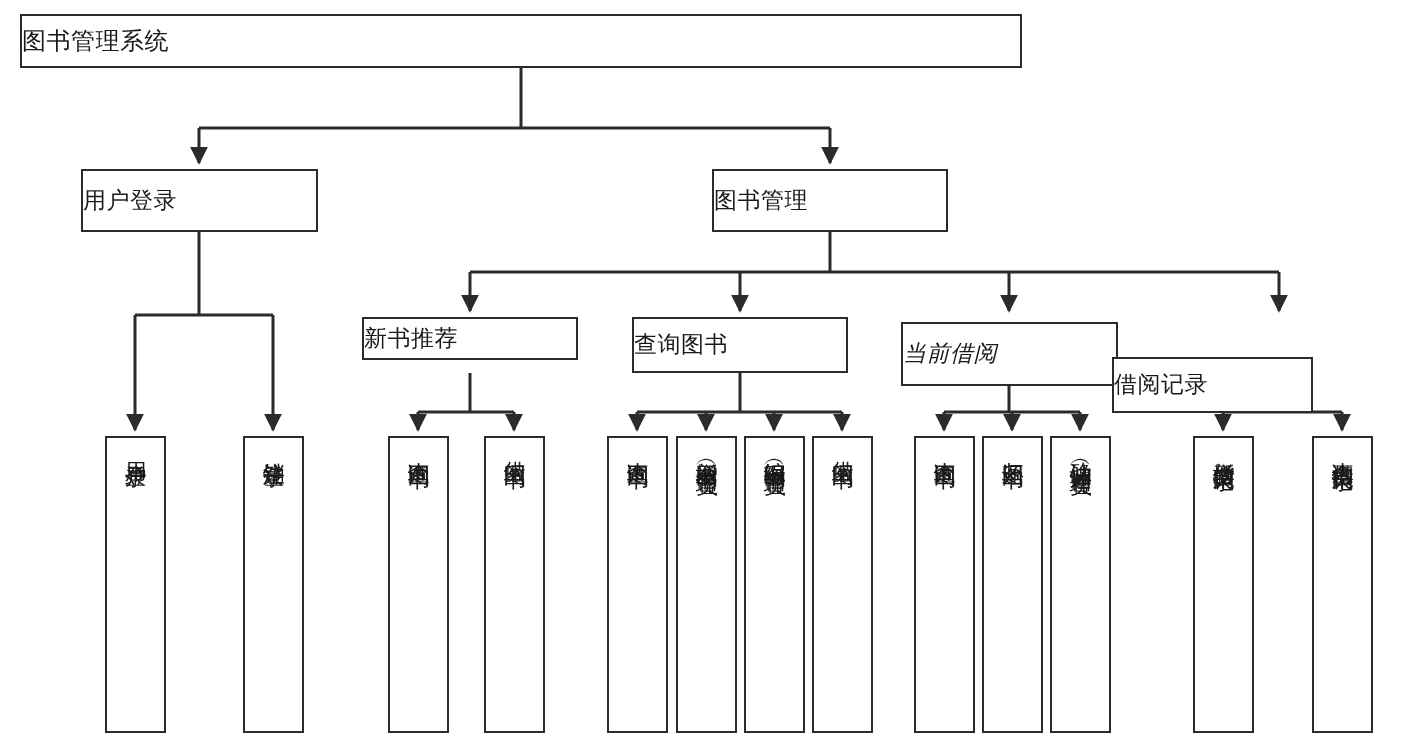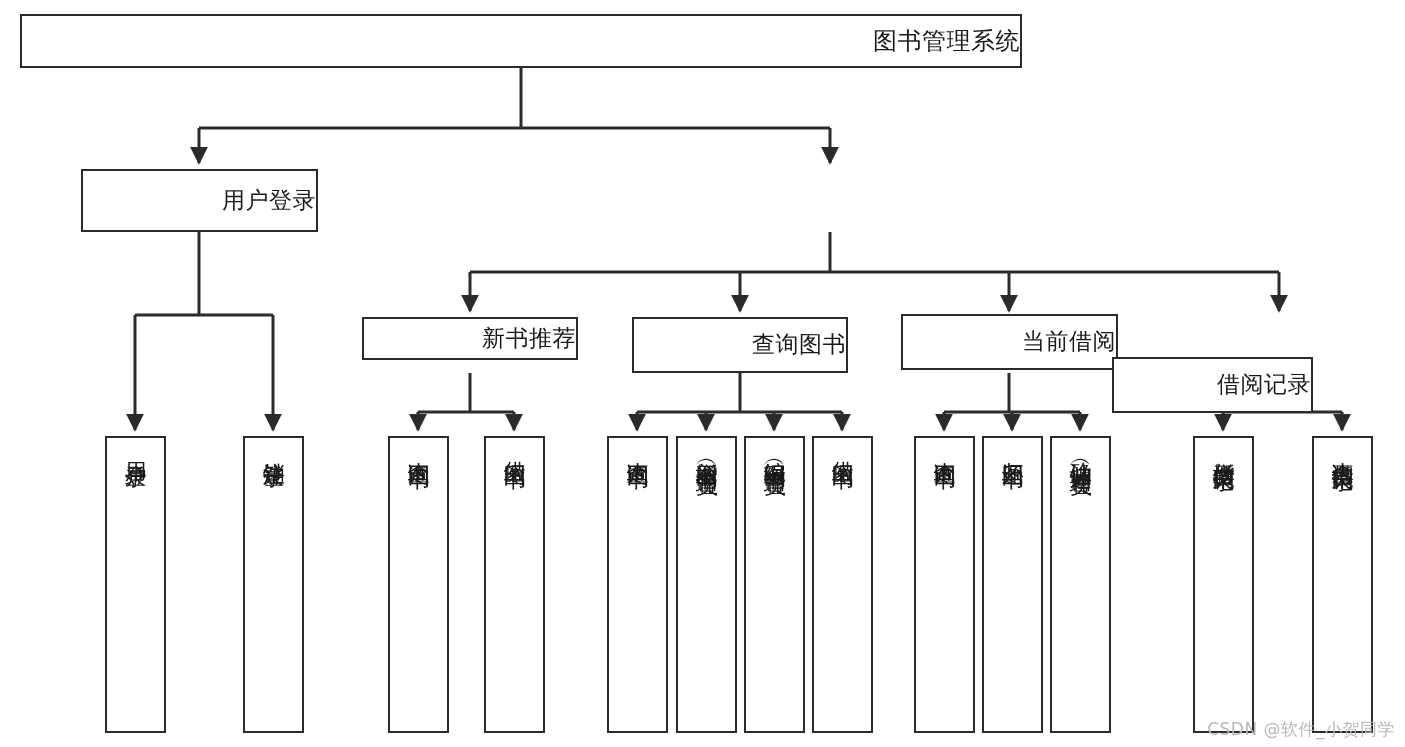--- a/index.html
+++ b/index.html
@@ -25,21 +25,21 @@
     height: 747px;
     pointer-events: none;
   }
   .node {
     position: absolute;
     box-sizing: border-box;
     background: #ffffff;
     border: 2.5px solid #2b2b2b;
     display: flex;
     align-items: center;
-    justify-content: flex-end;
+    justify-content: flex-start;
     color: #1a1a1a;
   }
   .node .label {
     display: block;
     text-align: center;
     line-height: 1.18;
     letter-spacing: 0.5px;
     white-space: nowrap;
   }
   
@@ -130,28 +130,31 @@
     </g>
   </svg>
 
   <div class="node root h" style="left:20px; top:14px; width:1002px; height:54px;">
     <span class="label">图书管理系统</span>
   </div>
 
   <div class="node h" style="left:81px; top:169px; width:237px; height:63px;">
     <span class="label">用户登录</span>
   </div>
+  <div class="node h" style="left:712px; top:169px; width:236px; height:63px;">
+    <span class="label">图书管理</span>
+  </div>
 
   <div class="node h" style="left:362px; top:317px; width:216px; height:43px;">
     <span class="label">新书推荐</span>
   </div>
   <div class="node h" style="left:632px; top:317px; width:216px; height:56px;">
     <span class="label">查询图书</span>
   </div>
-  <div class="node h" style="left:901px; top:314px; width:217px; height:56px;">
+  <div class="node h" style="left:901px; top:322px; width:217px; height:64px;font-style:italic;">
     <span class="label">当前借阅</span>
   </div>
   <div class="node h" style="left:1112px; top:317px; width:201px; height:56px;margin-top:40px;">
     <span class="label">借阅记录</span>
   </div>
 
   <div class="node v" style="left:105px; top:436px; width:61px; height:297px;">
     <span class="label">用户登录</span>
   </div>
   <div class="node v" style="left:243px; top:436px; width:61px; height:297px;">
@@ -188,15 +191,14 @@
     <span class="label">确认归还（管理员）</span>
   </div>
 
   <div class="node v" style="left:1193px; top:436px; width:61px; height:297px;">
     <span class="label">新增借阅记录</span>
   </div>
   <div class="node v" style="left:1312px; top:436px; width:61px; height:297px;">
     <span class="label">查询借阅记录</span>
   </div>
 
-  <div class="watermark">CSDN @软件_小贺同学</div>
 
 </div>
 
 </body></html>

